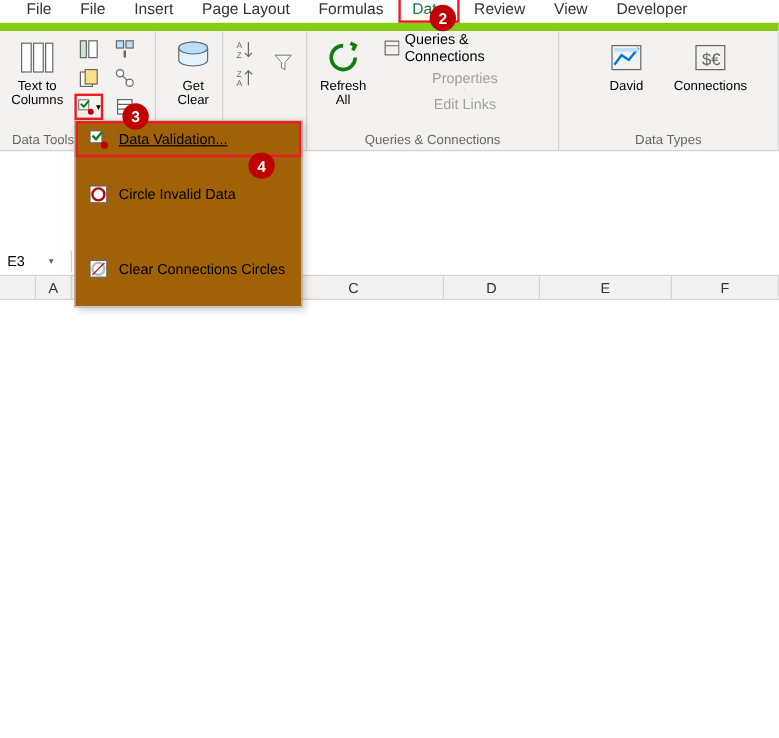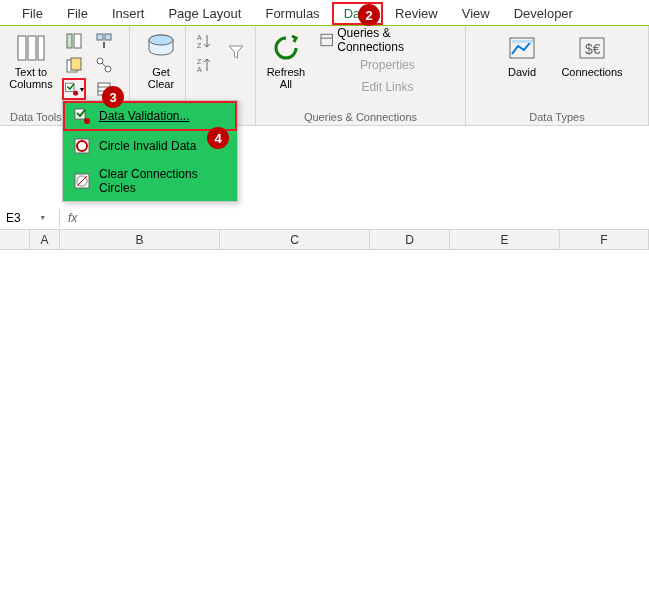--- a/index.html
+++ b/index.html
@@ -1,19 +1,19 @@
 <!DOCTYPE html>
 <html><head>
 <meta charset="utf-8">
 <style>
 * { box-sizing: border-box; margin: 0; padding: 0; }
 body { font-family: "Segoe UI", Arial, sans-serif; font-size: 12px; background: #fff; width: 649px; }
 
 
-.tabs { display: flex; border-bottom: 1px solid #84cc16; background: #fff; height: 26px; align-items: flex-end; padding-left: 10px; }
+.tabs { display: flex; border-bottom: 7px solid #84cc16; background: #fff; height: 26px; align-items: flex-end; padding-left: 10px; }
 .tab { padding: 4px 12px; cursor: pointer; color: #333; font-size: 13px; }
 .tab.active { border: 2px solid #ed1c24; padding: 2px 10px; color: #217346; }
 
 
 .ribbon { display: flex; background: #f3f2f1; border-bottom: 1px solid #d4d4d4; height: 100px; position: relative; }
 .group { border-right: 1px solid #d4d4d4; padding: 4px 6px 2px 6px; display: flex; flex-direction: column; justify-content: space-between; }
 .group-label { text-align: center; font-size: 11px; color: #666; padding-top: 2px; }
 .group-body { display: flex; gap: 6px; }
 
 .bigbtn { display: flex; flex-direction: column; align-items: center; justify-content: flex-start; width: 50px; font-size: 11px; text-align: center; gap: 2px; padding-top: 2px; cursor: pointer; }
@@ -22,22 +22,22 @@
 .small-col { display: flex; flex-direction: column; gap: 2px; }
 .smallbtn { width: 24px; height: 22px; display: flex; align-items: center; justify-content: center; cursor: pointer; }
 .smallbtn svg { width: 18px; height: 18px; }
 .dv-outline { border: 2px solid #ed1c24; }
 
 .qlink { display: flex; align-items: center; gap: 4px; font-size: 12px; height: 20px; padding: 0 4px; cursor: pointer; }
 .qlink.disabled { color: #a0a0a0; flex-direction: column; }
 .qlink svg { width: 14px; height: 14px; }
 
 
-.dropdown { position: absolute; top: 100px; left: 62px; background: #22c55e; border: 1px solid #c8c6c4; box-shadow: 2px 2px 6px rgba(0,0,0,0.2); width: 176px; z-index: 10; }
-.dd-item { display: flex; align-items: center; gap: 8px; padding: 6px 10px; font-size: 12px; cursor: pointer; }
+.dropdown { position: absolute; top: 100px; left: 62px; background: #a16207; border: 1px solid #c8c6c4; box-shadow: 2px 2px 6px rgba(0,0,0,0.2); width: 190px; z-index: 10; }
+.dd-item { display: flex; align-items: center; gap: 8px; padding: 22px 10px; font-size: 12px; cursor: pointer; }
 .dd-item svg { width: 18px; height: 18px; flex-shrink: 0; }
 .dd-item .dd-label { flex: 1; }
 .dd-hl { border: 2px solid #ed1c24; padding: 4px 8px; }
 
 
 .fbar { display: flex; align-items: center; border-bottom: 1px solid #d4d4d4; height: 24px; margin-top: 80px; }
 .namebox { width: 60px; border-right: 1px solid #d4d4d4; padding: 2px 6px; font-size: 12px; display: flex; align-items: center; }
 .namebox-dd { color: #666; font-size: 8px; padding-left: 20px; }
 .fx { padding: 0 8px; font-style: italic; color: #666; }
 

